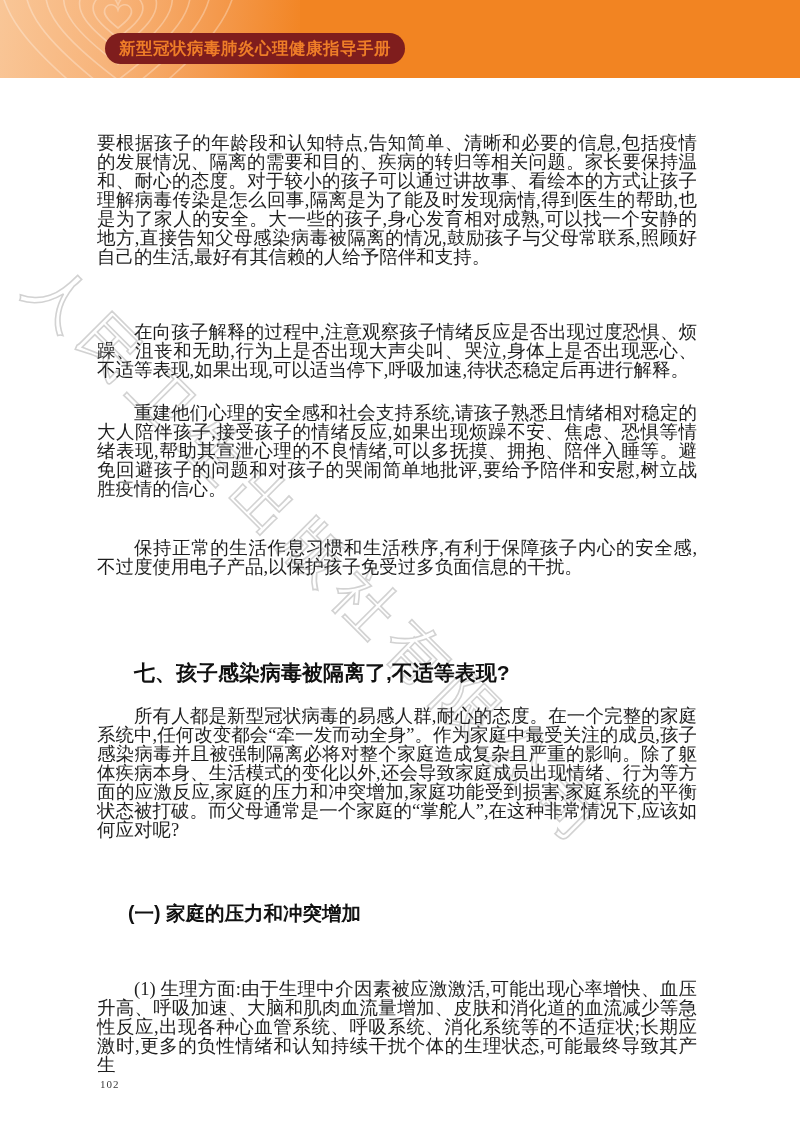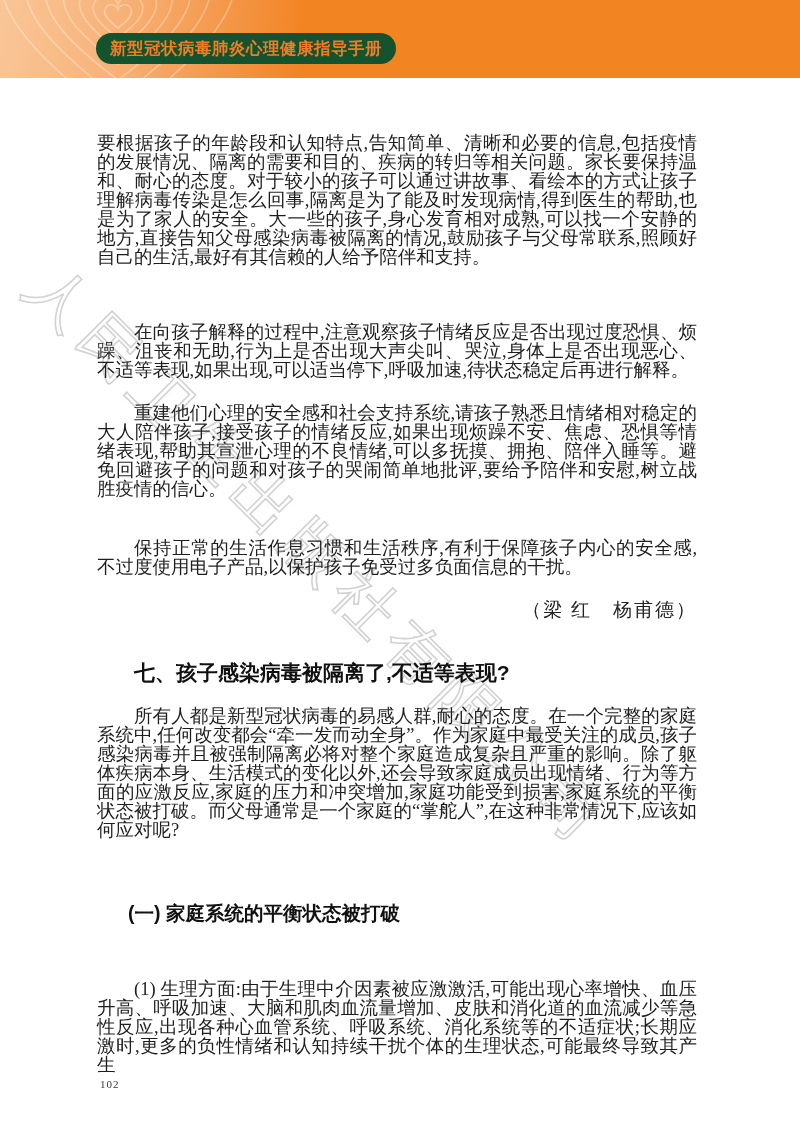--- a/index.html
+++ b/index.html
@@ -13,22 +13,22 @@
   .band {
     position:absolute; left:0; top:0; width:800px; height:78px;
     background:#f28422; z-index:3;
   }
   .band-gradient {
     position:absolute; left:0; top:0; width:300px; height:78px;
     background:linear-gradient(97deg,#f9c697 0%,#f7b379 38%,#f49a4e 70%,#f28422 100%);
   }
   .band-hearts { position:absolute; left:0; top:0; width:300px; height:78px; }
   .title-pill {
-    position:absolute; left:96px; top:33px; height:31px;
-    background:#14532d; border-radius:16px;
+    position:absolute; left:105px; top:33px; height:31px;
+    background:#7f1d1d; border-radius:16px;
     display:flex; align-items:center; padding:0 14px;
     box-sizing:border-box;
   }
   .title-pill span {
     font-family:"Liberation Sans","DejaVu Sans",sans-serif;
     font-weight:bold; font-size:16.5px; letter-spacing:0.5px;
     color:#ee7d28; white-space:nowrap;
   }
 
   
@@ -116,27 +116,26 @@
   <div class="content">
 
     <p class="para p1">要根据孩子的年龄段和认知特点,告知简单、清晰和必要的信息,包括疫情的发展情况、隔离的需要和目的、疾病的转归等相关问题。家长要保持温和、耐心的态度。对于较小的孩子可以通过讲故事、看绘本的方式让孩子理解病毒传染是怎么回事,隔离是为了能及时发现病情,得到医生的帮助,也是为了家人的安全。大一些的孩子,身心发育相对成熟,可以找一个安静的地方,直接告知父母感染病毒被隔离的情况,鼓励孩子与父母常联系,照顾好自己的生活,最好有其信赖的人给予陪伴和支持。</p>
 
     <p class="para indent p2">在向孩子解释的过程中,注意观察孩子情绪反应是否出现过度恐惧、烦躁、沮丧和无助,行为上是否出现大声尖叫、哭泣,身体上是否出现恶心、不适等表现,如果出现,可以适当停下,呼吸加速,待状态稳定后再进行解释。</p>
 
     <p class="para indent p3">重建他们心理的安全感和社会支持系统,请孩子熟悉且情绪相对稳定的大人陪伴孩子,接受孩子的情绪反应,如果出现烦躁不安、焦虑、恐惧等情绪表现,帮助其宣泄心理的不良情绪,可以多抚摸、拥抱、陪伴入睡等。避免回避孩子的问题和对孩子的哭闹简单地批评,要给予陪伴和安慰,树立战胜疫情的信心。</p>
 
     <p class="para indent p4">保持正常的生活作息习惯和生活秩序,有利于保障孩子内心的安全感,不过度使用电子产品,以保护孩子免受过多负面信息的干扰。</p>
 
-    <div class="attribution">（梁 红　杨甫德）</div>
 
     <h2 class="heading">七、孩子感染病毒被隔离了,不适等表现?</h2>
 
     <p class="para indent p5">所有人都是新型冠状病毒的易感人群,耐心的态度。在一个完整的家庭系统中,任何改变都会“牵一发而动全身”。作为家庭中最受关注的成员,孩子感染病毒并且被强制隔离必将对整个家庭造成复杂且严重的影响。除了躯体疾病本身、生活模式的变化以外,还会导致家庭成员出现情绪、行为等方面的应激反应,家庭的压力和冲突增加,家庭功能受到损害,家庭系统的平衡状态被打破。而父母通常是一个家庭的“掌舵人”,在这种非常情况下,应该如何应对呢?</p>
 
-    <h3 class="subheading">(一) 家庭系统的平衡状态被打破</h3>
+    <h3 class="subheading">(一) 家庭的压力和冲突增加</h3>
 
 
     <p class="para indent p7">(1) 生理方面:由于生理中介因素被应激激活,可能出现心率增快、血压升高、呼吸加速、大脑和肌肉血流量增加、皮肤和消化道的血流减少等急性反应,出现各种心血管系统、呼吸系统、消化系统等的不适症状;长期应激时,更多的负性情绪和认知持续干扰个体的生理状态,可能最终导致其产生</p>
 
   </div>
 
   <div class="folio">102</div>
 
 </div>
 

